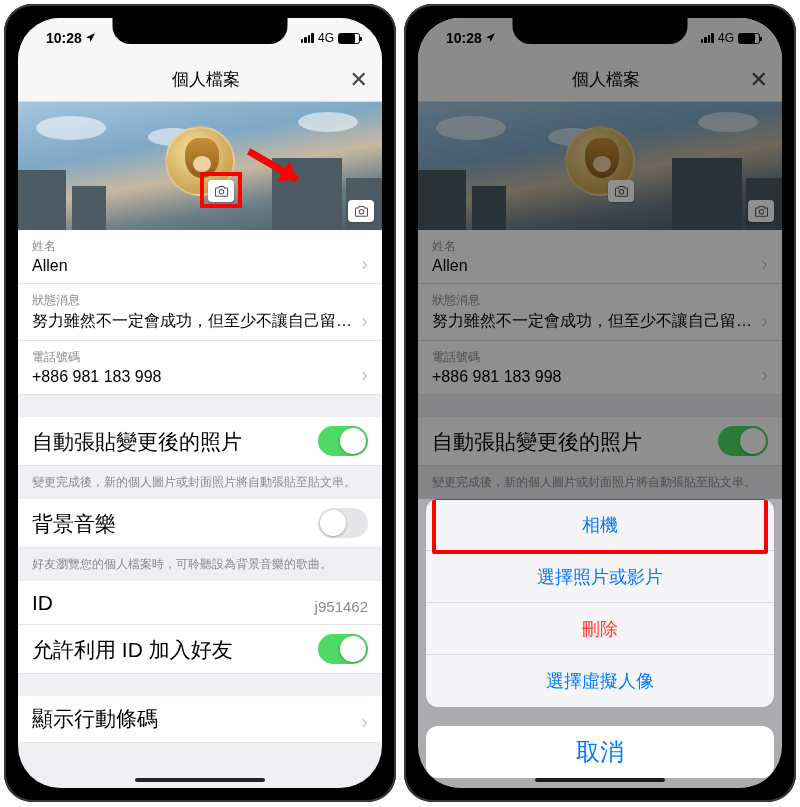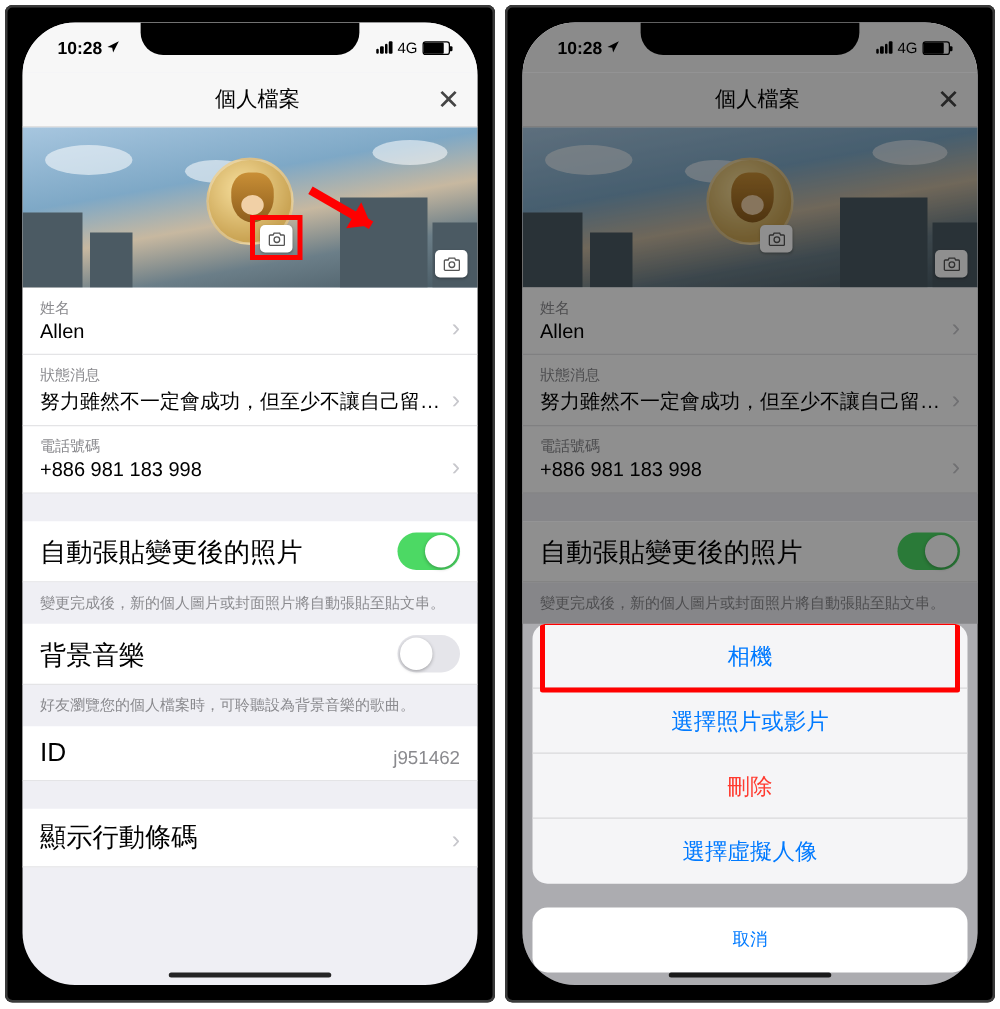--- a/index.html
+++ b/index.html
@@ -1,20 +1,20 @@
 <!DOCTYPE html>
 <html><head>
 <meta charset="utf-8">
 <style>
   * { box-sizing: border-box; margin: 0; padding: 0; font-family: -apple-system, "Helvetica Neue", Arial, sans-serif; }
   body { background: #fff; width: 800px; height: 807px; position: relative; }
   .stage { display: flex; gap: 8px; padding: 4px; }
   .phone {
     width: 392px; height: 798px; background: #000;
-    border-radius: 6px; position: relative; padding: 14px;
+    border-radius: 28px; position: relative; padding: 14px;
     box-shadow: inset 0 0 0 2px #3a3a3a;
   }
   .screen {
     width: 100%; height: 100%; background: #efeff4;
     border-radius: 42px; overflow: hidden; position: relative;
   }
   .notch {
     position: absolute; top: 0; left: 50%; transform: translateX(-50%);
     width: 175px; height: 26px; background: #000;
     border-bottom-left-radius: 18px; border-bottom-right-radius: 18px; z-index: 50;
@@ -98,21 +98,21 @@
   .home-ind { position:absolute; bottom:6px; left:50%; transform:translateX(-50%); width:130px; height:4px; background:#000; border-radius:3px; opacity:.85; }
 
   
   .dim-overlay { position:absolute; inset:0; background:rgba(0,0,0,.28); z-index:10; }
   .sheet { position:absolute; left:8px; right:8px; bottom:10px; z-index:20; }
   .sheet-group { background:rgba(248,248,250,.96); border-radius:12px; overflow:hidden; margin-bottom:19px; }
   .sheet-btn { height:52px; display:flex;align-items:center;justify-content:center;
     font-size:18px; color:#007aff; border-bottom:1px solid #d9d9db; }
   .sheet-btn:last-child{border-bottom:none;}
   .sheet-btn.destructive { color:#ff3b30; }
-  .sheet-cancel { background:#fff; border-radius:12px; height:52px; display:flex;align-items:center;justify-content:center; font-size:14px; color:#007aff; font-weight:500; }
+  .sheet-cancel { background:#fff; border-radius:12px; height:52px; display:flex;align-items:center;justify-content:center; font-size:24px; color:#007aff; font-weight:500; }
   .rb-camera-opt { position:absolute; left:6px; right:6px; top:-3px; height:58px; border:4px solid #f00; border-radius:2px; z-index:30; pointer-events:none; }
 
   
   .dimmed .status-bar, .dimmed .nav-bar, .dimmed .cover, .dimmed .section, .dimmed .hint, .dimmed .gap {
     filter: brightness(.78);
   }
 </style>
 </head>
 <body>
 
@@ -224,20 +224,26 @@
             </div>
         </div>
       </div>
       <div class="hint">好友瀏覽您的個人檔案時，可聆聽設為背景音樂的歌曲。</div>
 
       <div class="section">
         <div class="row">
           <span class="row-title">ID</span>
           <span class="id-val">j951462</span>
         </div>
+        <div class="row">
+          <span class="row-title">允許利用 ID 加入好友</span>
+          <div class="switch on">
+              <div class="knob"></div>
+            </div>
+        </div>
       </div>
 
       <div class="gap"></div>
 
       <div class="section">
         <div class="row">
           <span class="row-title">顯示行動條碼</span>
           <span class="chev">›</span>
         </div>
       </div>

